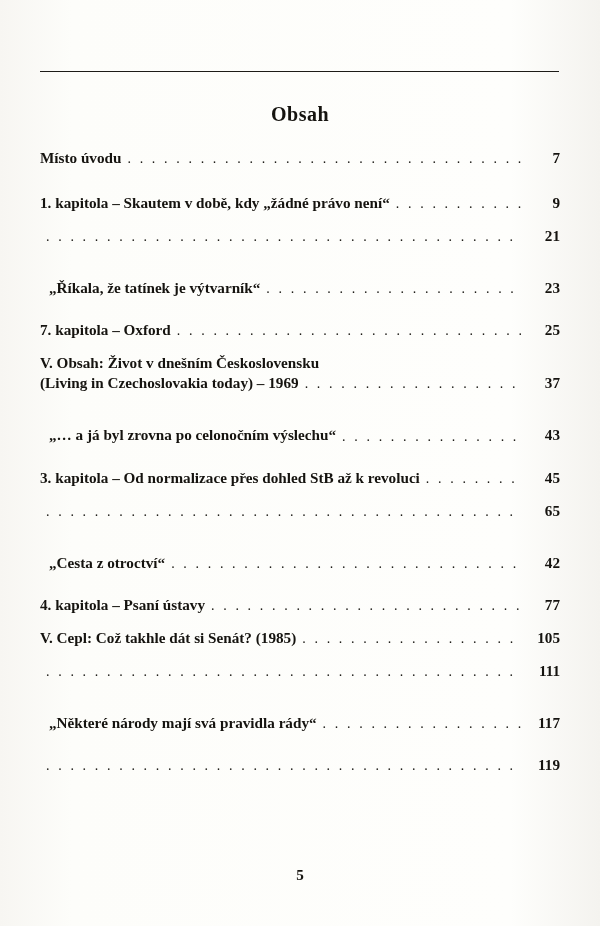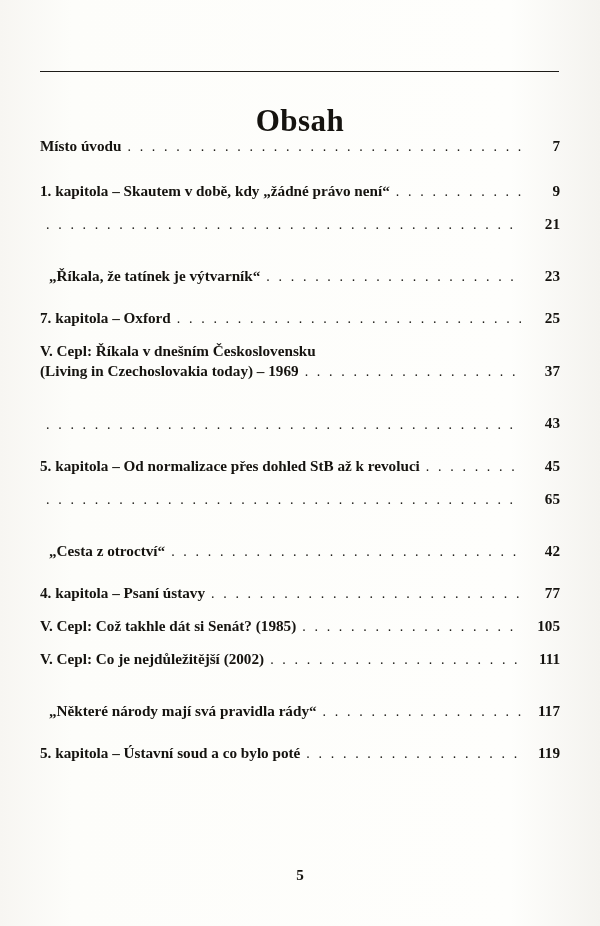--- a/index.html
+++ b/index.html
@@ -30,28 +30,28 @@
     width: 519px;
     height: 1px;
     background: #1d1b17;
   }
   .title {
     position: absolute;
     left: 0;
     top: 103px;
     width: 600px;
     text-align: center;
-    font-size: 31px;
+    font-size: 20px;
     font-weight: bold;
     letter-spacing: 0.5px;
   }
   .toc {
     position: absolute;
     left: 40px;
-    top: 136px;
+    top: 148px;
     width: 520px;
   }
   .entry {
     display: flex;
     align-items: flex-end;
     font-size: 15.2px;
     line-height: 1.32;
     margin-bottom: 0;
   }
   .entry .label {
@@ -139,37 +139,38 @@
       </div>
       <div class="entry-wrap">
         <div class="entry">
           <span class="label">7. kapitola – Oxford</span>
           <span class="leader">. . . . . . . . . . . . . . . . . . . . . . . . . . . . . . . . . . . . . . . . . . . . . . . . . . . . . . . . . . . . . . . . . . . . . . . . . . . . . . . . . . . . . . . . . </span>
           <span class="page-num">25</span>
         </div>
       </div>
       <div class="entry-wrap">
         <div class="multiline">
-          <div class="first-line">V. Cepl: Říkala v dnešním Československu</div>
+          <div class="first-line">V. Obsah: Život v dnešním Československu</div>
         </div>
         <div class="entry">
           <span class="label">(Living in Czechoslovakia today) – 1969</span>
           <span class="leader">. . . . . . . . . . . . . . . . . . . . . . . . . . . . . . . . . . . . . . . . . . . . . . . . . . . . . . . . . . . . . . . . . . . . . . . . . . . . . . . . . . . . . . . . . </span>
           <span class="page-num">37</span>
         </div>
       </div>
       <div class="entry-wrap gap-lg indent">
         <div class="entry">
+          <span class="label">„… a já byl zrovna po celonočním výslechu“</span>
           <span class="leader">. . . . . . . . . . . . . . . . . . . . . . . . . . . . . . . . . . . . . . . . . . . . . . . . . . . . . . . . . . . . . . . . . . . . . . . . . . . . . . . . . . . . . . . . . </span>
           <span class="page-num">43</span>
         </div>
       </div>
       <div class="entry-wrap">
         <div class="entry">
-          <span class="label">5. kapitola – Od normalizace přes dohled StB až k revoluci</span>
+          <span class="label">3. kapitola – Od normalizace přes dohled StB až k revoluci</span>
           <span class="leader">. . . . . . . . . . . . . . . . . . . . . . . . . . . . . . . . . . . . . . . . . . . . . . . . . . . . . . . . . . . . . . . . . . . . . . . . . . . . . . . . . . . . . . . . . </span>
           <span class="page-num">45</span>
         </div>
       </div>
       <div class="entry-wrap">
         <div class="entry">
           <span class="leader">. . . . . . . . . . . . . . . . . . . . . . . . . . . . . . . . . . . . . . . . . . . . . . . . . . . . . . . . . . . . . . . . . . . . . . . . . . . . . . . . . . . . . . . . . </span>
           <span class="page-num">65</span>
         </div>
       </div>
@@ -189,34 +190,32 @@
       </div>
       <div class="entry-wrap">
         <div class="entry">
           <span class="label">V. Cepl: Což takhle dát si Senát? (1985)</span>
           <span class="leader">. . . . . . . . . . . . . . . . . . . . . . . . . . . . . . . . . . . . . . . . . . . . . . . . . . . . . . . . . . . . . . . . . . . . . . . . . . . . . . . . . . . . . . . . . </span>
           <span class="page-num">105</span>
         </div>
       </div>
       <div class="entry-wrap">
         <div class="entry">
-          <span class="label">V. Cepl: Co je nejdůležitější (2002)</span>
           <span class="leader">. . . . . . . . . . . . . . . . . . . . . . . . . . . . . . . . . . . . . . . . . . . . . . . . . . . . . . . . . . . . . . . . . . . . . . . . . . . . . . . . . . . . . . . . . </span>
           <span class="page-num">111</span>
         </div>
       </div>
       <div class="entry-wrap gap-lg indent">
         <div class="entry">
           <span class="label">„Některé národy mají svá pravidla rády“</span>
           <span class="leader">. . . . . . . . . . . . . . . . . . . . . . . . . . . . . . . . . . . . . . . . . . . . . . . . . . . . . . . . . . . . . . . . . . . . . . . . . . . . . . . . . . . . . . . . . </span>
           <span class="page-num">117</span>
         </div>
       </div>
       <div class="entry-wrap">
         <div class="entry">
-          <span class="label">5. kapitola – Ústavní soud a co bylo poté</span>
           <span class="leader">. . . . . . . . . . . . . . . . . . . . . . . . . . . . . . . . . . . . . . . . . . . . . . . . . . . . . . . . . . . . . . . . . . . . . . . . . . . . . . . . . . . . . . . . . </span>
           <span class="page-num">119</span>
         </div>
       </div>
     </div>
   <div class="folio">5</div>
 </div>
 
 </body></html>

